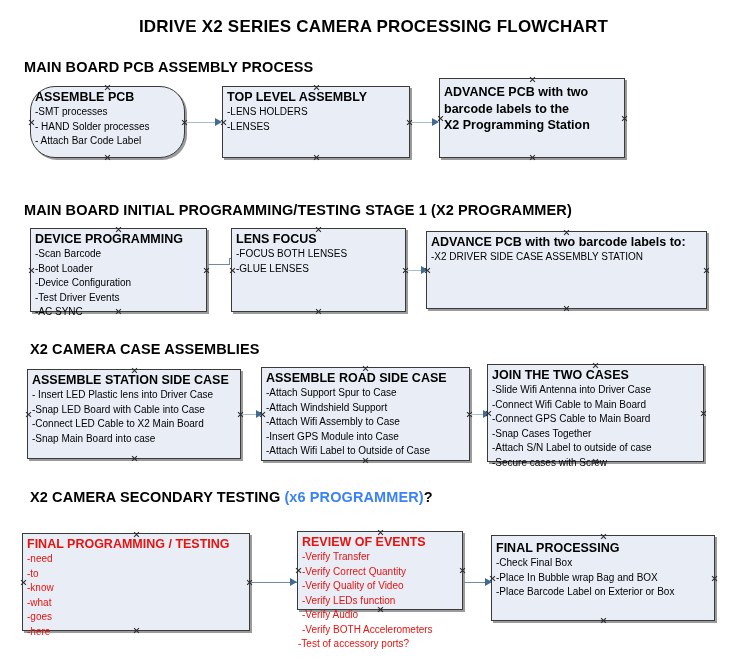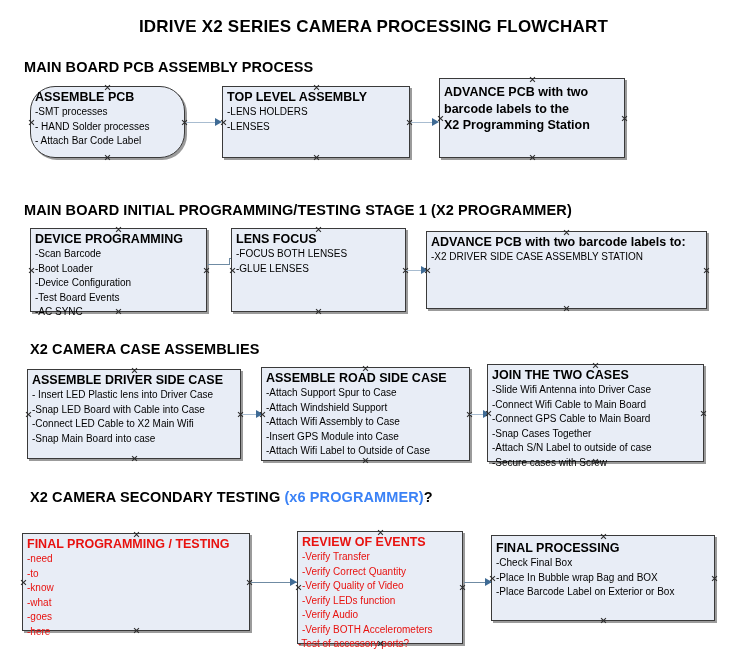--- a/index.html
+++ b/index.html
@@ -173,21 +173,21 @@
   </div>
 
   <div class="section-head" style="left:24px; top:202px;">MAIN BOARD INITIAL PROGRAMMING/TESTING STAGE 1 (X2 PROGRAMMER)</div>
 
   <div class="box" style="left:30px; top:228px; width:177px; height:84px;">
     <div class="box-inner">
       <div class="box-title">DEVICE PROGRAMMING</div>
       <div class="box-line">-Scan Barcode</div>
       <div class="box-line">-Boot Loader</div>
       <div class="box-line">-Device Configuration</div>
-      <div class="box-line">-Test Board Events</div>
+      <div class="box-line">-Test Driver Events</div>
       <div class="box-line">-AC SYNC</div>
     </div>
     <div class="handle" style="left:50%; top:0;"></div>
     <div class="handle" style="left:50%; top:100%;"></div>
     <div class="handle" style="left:0; top:50%;"></div>
     <div class="handle" style="left:100%; top:50%;"></div>
   </div>
 
   <div class="conn dark" style="left:208px; top:264px; width:22px;"></div>
   <div class="conn dark" style="left:229px; top:258px; width:1px; height:7px;"></div>
@@ -217,24 +217,24 @@
     <div class="handle" style="left:50%; top:0;"></div>
     <div class="handle" style="left:50%; top:100%;"></div>
     <div class="handle" style="left:0; top:50%;"></div>
     <div class="handle" style="left:100%; top:50%;"></div>
   </div>
 
   <div class="section-head" style="left:30px; top:341px;">X2 CAMERA CASE ASSEMBLIES</div>
 
   <div class="box" style="left:27px; top:369px; width:214px; height:90px;">
     <div class="box-inner">
-      <div class="box-title">ASSEMBLE DRIVER SIDE CASE</div>
+      <div class="box-title">ASSEMBLE STATION SIDE CASE</div>
       <div class="box-line">- Insert LED Plastic lens into Driver Case</div>
       <div class="box-line">-Snap LED Board with Cable into Case</div>
-      <div class="box-line">-Connect LED Cable to X2 Main Wifi</div>
+      <div class="box-line">-Connect LED Cable to X2 Main Board</div>
       <div class="box-line">-Snap Main Board into case</div>
     </div>
     <div class="handle" style="left:50%; top:0;"></div>
     <div class="handle" style="left:50%; top:100%;"></div>
     <div class="handle" style="left:0; top:50%;"></div>
     <div class="handle" style="left:100%; top:50%;"></div>
   </div>
 
   <div class="conn" style="left:242px; top:414px; width:20px;"></div>
   <div class="arrowhead" style="left:256px; top:414px;"></div>
@@ -289,21 +289,21 @@
     </div>
     <div class="handle" style="left:50%; top:0;"></div>
     <div class="handle" style="left:50%; top:100%;"></div>
     <div class="handle" style="left:0; top:50%;"></div>
     <div class="handle" style="left:100%; top:50%;"></div>
   </div>
 
   <div class="conn dark" style="left:251px; top:582px; width:48px;"></div>
   <div class="arrowhead" style="left:290px; top:582px;"></div>
 
-  <div class="box red" style="left:297px; top:531px; width:166px; height:113px;">
+  <div class="box red" style="left:297px; top:531px; width:166px; height:79px;">
     <div class="box-inner">
       <div class="box-title">REVIEW OF EVENTS</div>
       <div class="box-line">-Verify Transfer</div>
       <div class="box-line">-Verify Correct Quantity</div>
       <div class="box-line">-Verify Quality of Video</div>
       <div class="box-line">-Verify LEDs function</div>
       <div class="box-line">-Verify Audio</div>
       <div class="box-line">-Verify BOTH Accelerometers</div>
       <div class="box-line" style="margin-left:-4px;">-Test of accessory ports?</div>
     </div>

